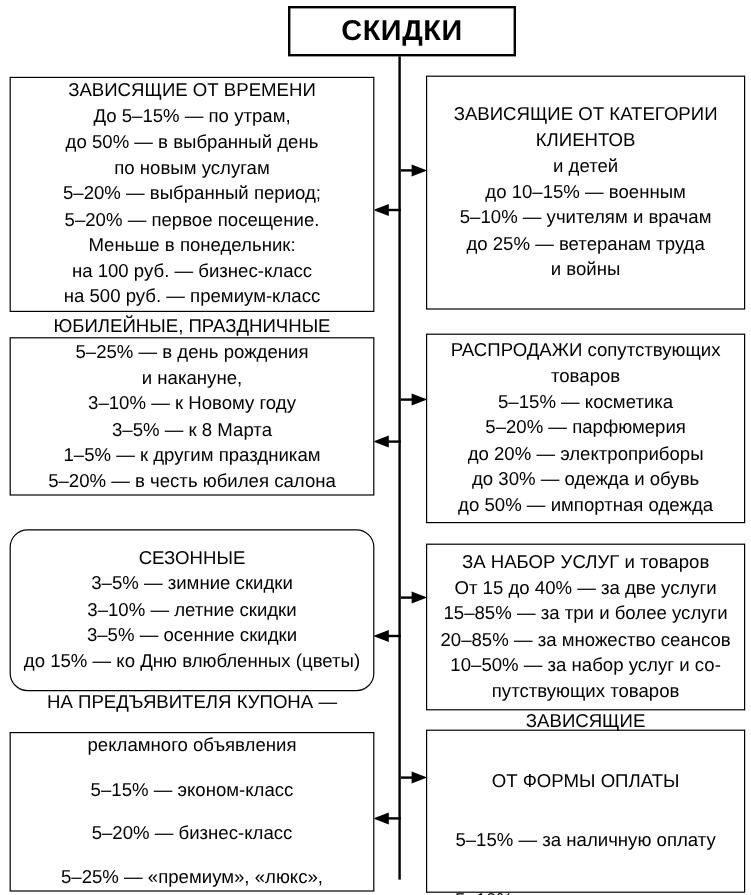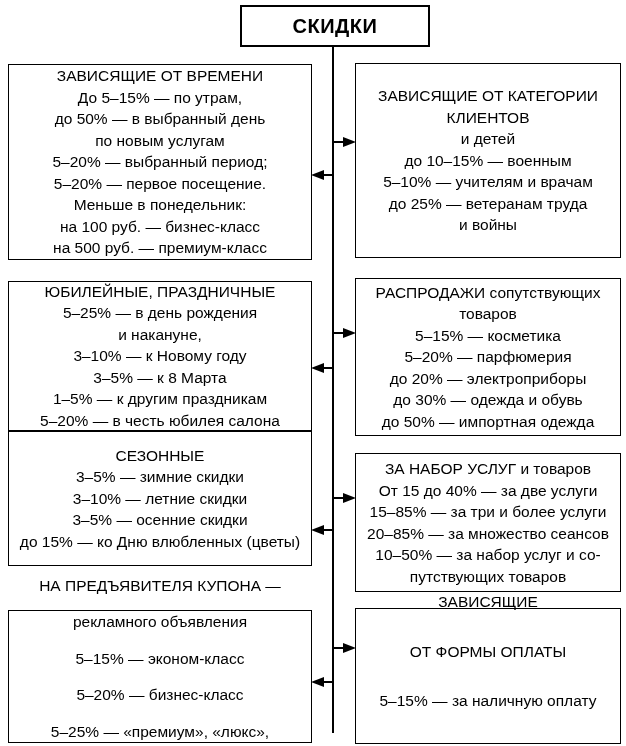--- a/index.html
+++ b/index.html
@@ -11,38 +11,38 @@
     background: #ffffff;
     font-family: "Liberation Sans", sans-serif;
     color: #000000;
     overflow: hidden;
   }
   .title-box {
     position: absolute;
     left: 240px; top: 5px; width: 190px; height: 42px;
     border: 2px solid #000;
     display: flex; align-items: center; justify-content: center;
-    font-weight: bold; font-size: 20px; letter-spacing: 0.5px;
+    font-weight: bold; font-size: 24px; letter-spacing: 0.5px;
     background: #fff;
   }
   .box {
     position: absolute;
     border: 1.5px solid #000;
     background: #fff;
     display: flex; flex-direction: column;
     justify-content: center; align-items: center;
     text-align: center;
     font-size: 15.5px;
     line-height: 21.5px;
     white-space: nowrap;
     overflow: visible;
   }
   .l1 { left: 8px;   top: 64px;  width: 304px; height: 196px; }
-  .l2 { left: 8px;   top: 281px; width: 304px; height: 150px; }
-  .l3 { left: 8px;   top: 431px; width: 304px; height: 135px; }
+  .l2 { left: 8px;   top: 281px; width: 304px; height: 132px; justify-content: flex-end; }
+  .l3 { left: 8px;   top: 441px; width: 304px; height: 135px; border-radius: 15px; }
   .l4 { left: 8px;   top: 610px; width: 304px; height: 133px; gap: 15px; }
   .r1 { left: 355px; top: 63px;  width: 266px; height: 195px; }
   .r2 { left: 355px; top: 278px; width: 266px; height: 158px; }
   .r3 { left: 355px; top: 453px; width: 266px; height: 139px; }
   .r4 { left: 355px; top: 608px; width: 266px; height: 136px; gap: 28px; }
 
   .vline {
     position: absolute;
     left: 332px; top: 47px; width: 2px; height: 686px;
     background: #000;

